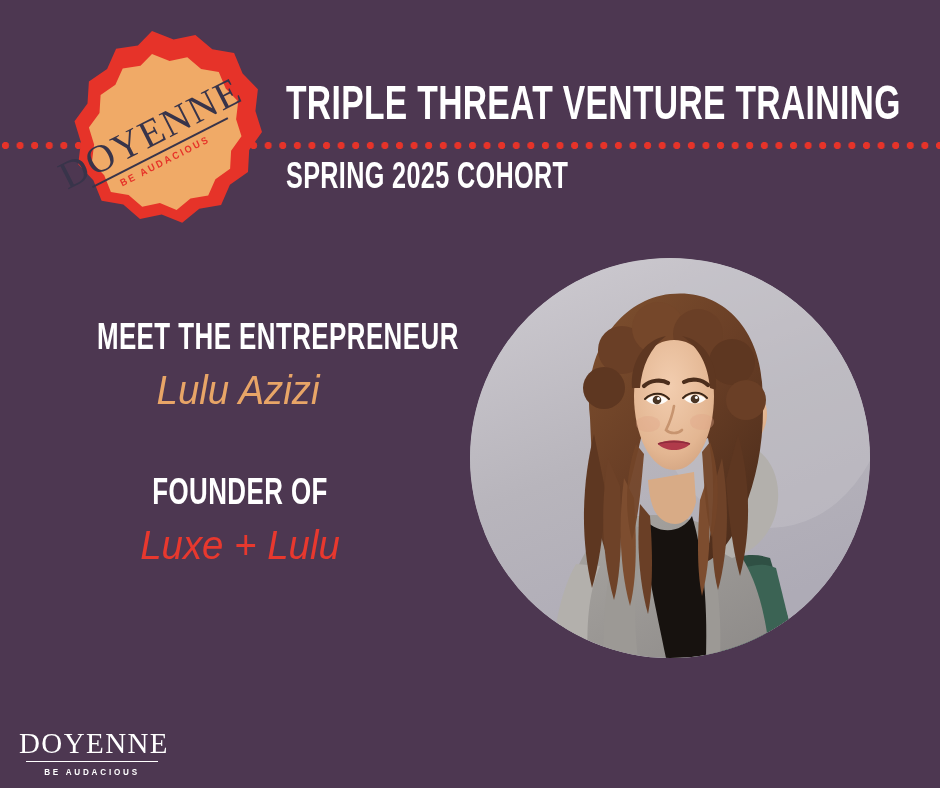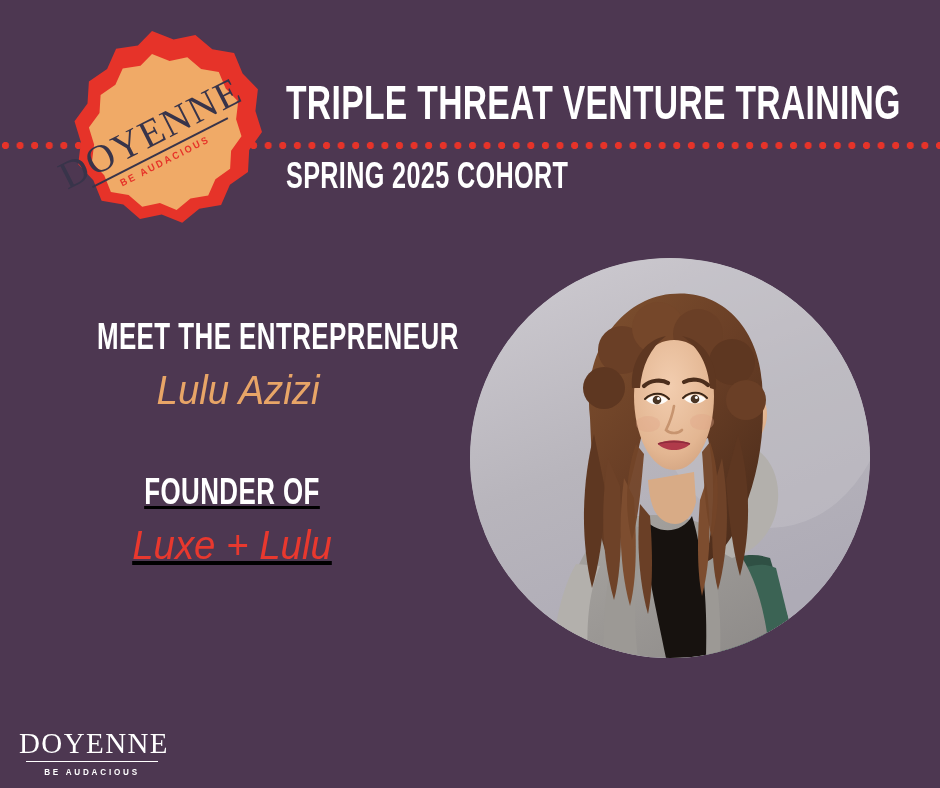--- a/index.html
+++ b/index.html
@@ -123,21 +123,21 @@
     font-weight: 300;
     line-height: 1.05;
     margin-top: 14px;
     white-space: nowrap;
     transform: scaleX(0.96);
   }
   .value-entrepreneur { color: #e8a567; }
   .value-company { color: #e8382e; }
 
   #block-entrepreneur { left: 42px; top: 303px; width: 392px; margin-top: 16px; }
-  #block-company { left: 36px; top: 474px; width: 392px; text-decoration: underline; }
+  #block-company { left: 44px; top: 474px; width: 392px; }
 
   
   .portrait {
     position: absolute;
     left: 470px;
     top: 258px;
     width: 400px;
     height: 400px;
     border-radius: 50%;
     overflow: hidden;

